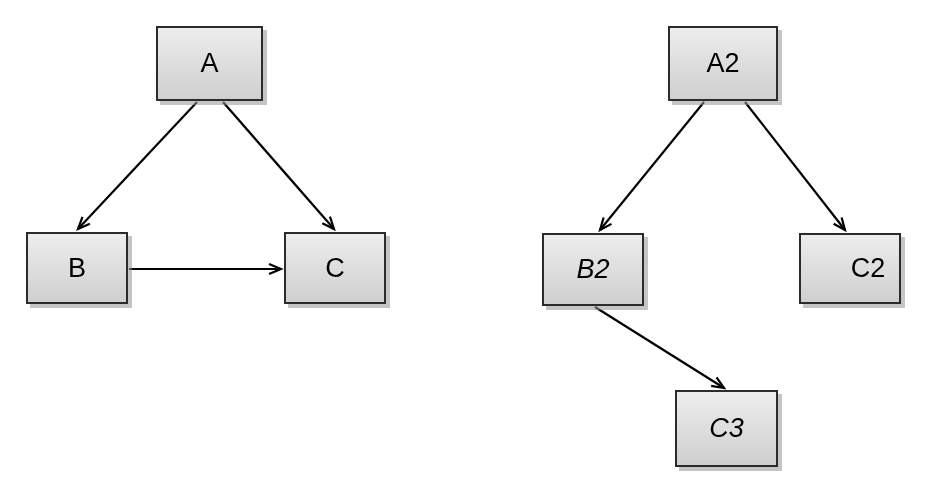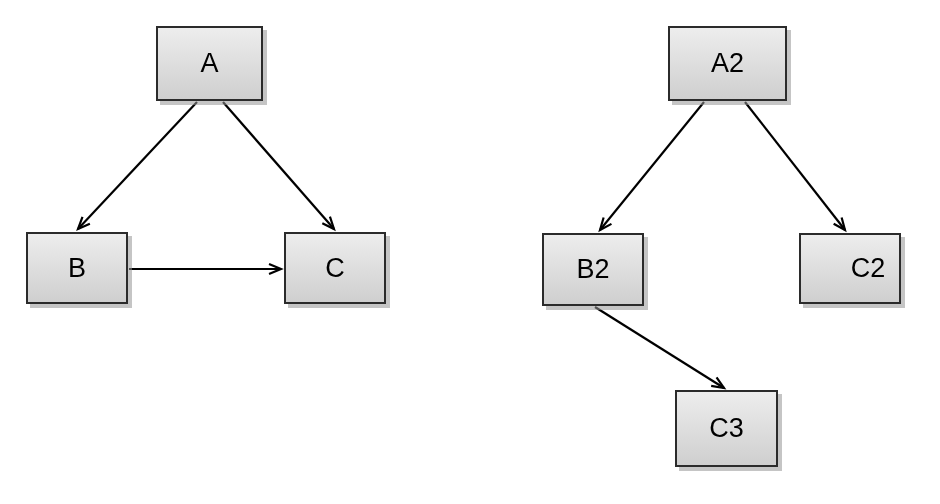--- a/index.html
+++ b/index.html
@@ -81,27 +81,27 @@
   <div id="node-layer">
       <div class="node" style="left: 156px; top: 26px; width: 107px; height: 75px; border-color: rgb(43, 43, 43); background: linear-gradient(rgb(237, 237, 237) 0%, rgb(207, 207, 207) 100%);">
         <span class="node-label" style="color: rgb(0, 0, 0);">A</span>
       </div>
       <div class="node" style="left: 26px; top: 232px; width: 102px; height: 72px; border-color: rgb(43, 43, 43); background: linear-gradient(rgb(237, 237, 237) 0%, rgb(207, 207, 207) 100%);">
         <span class="node-label" style="color: rgb(0, 0, 0);">B</span>
       </div>
       <div class="node" style="left: 284px; top: 232px; width: 102px; height: 72px; border-color: rgb(43, 43, 43); background: linear-gradient(rgb(237, 237, 237) 0%, rgb(207, 207, 207) 100%);">
         <span class="node-label" style="color: rgb(0, 0, 0);">C</span>
       </div>
-      <div class="node" style="left: 668px; top: 26px; width: 119px; height: 75px; border-color: rgb(43, 43, 43); background: linear-gradient(rgb(237, 237, 237) 0%, rgb(207, 207, 207) 100%);">
+      <div class="node" style="left: 668px; top: 26px; width: 110px; height: 75px; border-color: rgb(43, 43, 43); background: linear-gradient(rgb(237, 237, 237) 0%, rgb(207, 207, 207) 100%);">
         <span class="node-label" style="color: rgb(0, 0, 0);">A2</span>
       </div>
-      <div class="node" style="left: 542px; top: 233px; width: 102px; height: 73px; border-color: rgb(43, 43, 43); background: linear-gradient(rgb(237, 237, 237) 0%, rgb(207, 207, 207) 100%);">
+      <div class="node" style="left: 542px; top: 233px; width: 102px; height: 73px; border-color: rgb(43, 43, 43); background: linear-gradient(rgb(237, 237, 237) 0%, rgb(207, 207, 207) 100%); font-style: italic;">
         <span class="node-label" style="color: rgb(0, 0, 0);">B2</span>
       </div>
       <div class="node" style="left: 799px; top: 233px; width: 102px; height: 71px; border-color: rgb(43, 43, 43); background: linear-gradient(rgb(237, 237, 237) 0%, rgb(207, 207, 207) 100%);">
         <span class="node-label" style="color: rgb(0, 0, 0); margin-left: 36px;">C2</span>
       </div>
       <div class="node" style="left: 675px; top: 390px; width: 103px; height: 77px; border-color: rgb(43, 43, 43); background: linear-gradient(rgb(237, 237, 237) 0%, rgb(207, 207, 207) 100%);">
-        <span class="node-label" style="color: rgb(0, 0, 0);">C3</span>
+        <span class="node-label" style="color: rgb(0, 0, 0); font-style: italic;">C3</span>
       </div>
     </div>
 
 </div>
 
 </body></html>

